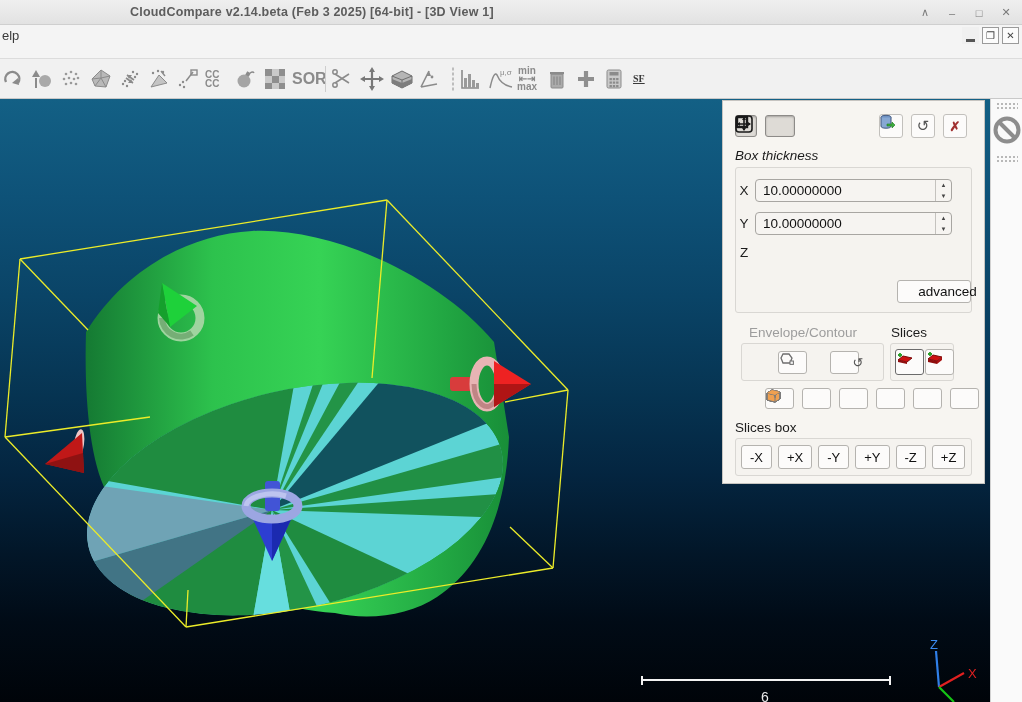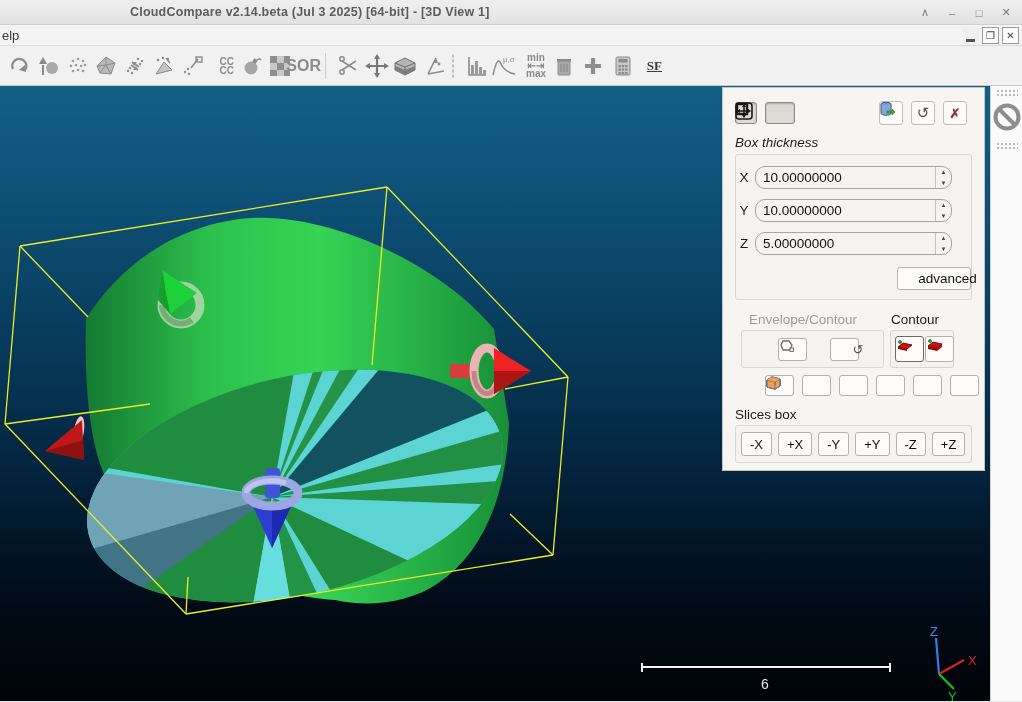--- a/index.html
+++ b/index.html
@@ -6,30 +6,30 @@
   html,body { width:1022px; height:702px; overflow:hidden; font-family:"Liberation Sans", sans-serif; background:#e8e8e8; }
   .app { position:relative; width:1022px; height:702px; }
 
   
   .titlebar { height:25px; background:linear-gradient(#efefef,#e2e2e2); display:flex; align-items:center; position:relative; border-bottom:1px solid #cfcfcf; }
   .title-text { position:absolute; left:130px; top:5px; font-size:12.5px; font-weight:bold; color:#5c5c5c; letter-spacing:.2px; }
   .win-controls { position:absolute; right:8px; top:0; height:25px; display:flex; align-items:center; gap:11px; }
   .win-btn { width:16px; height:16px; display:flex; align-items:center; justify-content:center; font-size:11px; color:#7a7a7a; cursor:default; }
 
   
-  .menubar { height:21px; background:#f4f4f4; position:relative; border-bottom:1px solid #dcdcdc; }
+  .menubar { height:34px; background:#f4f4f4; position:relative; border-bottom:1px solid #dcdcdc; }
   .menu-partial { position:absolute; left:2px; top:3px; font-size:13px; color:#3a3a3a; }
   .mdi-controls { position:absolute; right:3px; top:2px; display:flex; gap:3px; }
   .mdi-btn { width:17px; height:17px; font-size:10px; color:#444; display:flex; align-items:center; justify-content:center; background:#f0f0f0; }
   .mdi-border { border:1px solid #9a9a9a; background:#fbfbfb; }
   .mdi-min-dash { width:9px; height:3px; background:#555; margin-top:9px; }
 
   
   .toolbar { height:40px; background:#f1f1f1; border-bottom:1px solid #c9c9c9; display:flex; align-items:center; padding-left:2px; }
-  .tb-icon { width:29px; height:28px; display:flex; align-items:center; justify-content:flex-end; color:#8b8b8b; font-size:17px; flex:none; }
+  .tb-icon { width:29px; height:28px; display:flex; align-items:center; justify-content:flex-start; color:#8b8b8b; font-size:17px; flex:none; }
   .tb-icon svg { display:block; }
   .tb-text { font-size:10px; font-weight:bold; color:#8b8b8b; line-height:9px; text-align:center; }
   .tb-sep { width:2px; height:26px; border-left:1px solid #cdcdcd; margin:0 4px; flex:none; }
   .tb-sep-dots { width:6px; height:26px; margin:0 3px; flex:none;
     background-image:radial-gradient(#bdbdbd 1px, transparent 1.2px); background-size:4px 5px; background-position:center; }
 
   
   .main { position:relative; width:1022px; height:615px; }
   .viewport { position:absolute; left:0; top:0; width:990px; height:615px; cursor:crosshair;
     background:linear-gradient(180deg,#136085 0%, #0e5278 16%, #0a4467 32%, #063452 48%, #042540 61%, #021628 74%, #010b16 85%, #000307 100%); }
@@ -47,42 +47,42 @@
   .flat-btn { width:24px; height:24px; background:#fcfbfa; border:1px solid #c2c0bc; border-radius:3px; display:flex; align-items:center; justify-content:center; font-size:13px; }
   .close-x { color:#a03030; font-weight:bold; font-size:13px; }
   .reset-glyph { color:#555; font-size:15px; }
 
   .section-label { position:absolute; font-size:13.5px; color:#1c1c1c; }
   .groupbox { position:absolute; background:#f5f3ef; border:1px solid #d9d7d3; border-radius:3px; }
 
   .spin-row { position:absolute; left:10px; display:flex; align-items:center; }
   .spin-axis { width:22px; text-align:center; font-size:13.5px; color:#1c1c1c; }
   .spin-wrap { position:relative; width:197px; height:23px; }
-  .spin-wrap input { width:197px; height:23px; border:1px solid #a8a6a2; border-radius:10px; background:#f6f4f1; font-family:"Liberation Sans",sans-serif; font-size:13.5px; color:#111; padding-left:7px; }
+  .spin-wrap input { width:197px; height:23px; border:1px solid #a8a6a2; border-radius:4px; background:#f6f4f1; font-family:"Liberation Sans",sans-serif; font-size:13.5px; color:#111; padding-left:7px; }
   .spin-btns { position:absolute; right:1px; top:1px; width:16px; height:21px; border-left:1px solid #c4c2be; display:flex; flex-direction:column; }
   .spin-btns div { flex:1; display:flex; align-items:center; justify-content:center; font-size:6px; color:#444; }
 
   .btn { background:#fcfbfa; border:1px solid #b5b3af; border-radius:3px; color:#111; display:flex; align-items:center; justify-content:center; font-family:"Liberation Sans",sans-serif;padding-left:27px; }
   .advanced-btn { position:absolute; right:13px; bottom:8px; width:74px; height:23px; font-size:13.5px; }
 
   .disabled-label { color:#9d9d9d; }
   .mini-btn { width:24px; height:23px; }
   .slice-btn { width:26px; height:26px; }
   .cube-row { position:absolute; left:42px; top:287px; display:flex; gap:8px; }
   .cube-btn { width:23px; height:21px; }
   .shift-row { position:absolute; left:18px; top:344px; display:flex; gap:6px; }
   .shift-btn { height:24px; font-size:13px; padding:0 8px; min-width:27px; }
 </style>
 </head>
 <body>
 
 <div class="app">
 
   <div class="titlebar">
-    <div class="title-text">CloudCompare v2.14.beta (Jul  3 2025) [64-bit] - [3D View 1]</div>
+    <div class="title-text">CloudCompare v2.14.beta (Feb  3 2025) [64-bit] - [3D View 1]</div>
     <div class="win-controls">
       <div class="win-btn">∧</div>
       <div class="win-btn">–</div>
       <div class="win-btn">□</div>
       <div class="win-btn">✕</div>
     </div>
   </div>
 
   <div class="menubar">
     <div class="menu-partial">elp</div>
@@ -269,21 +269,21 @@
             <rect x="5.5" y="13.5" width="2.4" height="2.2"></rect>
             <rect x="8.8" y="13.5" width="2.4" height="2.2"></rect>
             <rect x="12.1" y="13.5" width="2.4" height="2.2"></rect>
             <rect x="5.5" y="17" width="2.4" height="2.2"></rect>
             <rect x="8.8" y="17" width="2.4" height="2.2"></rect>
             <rect x="12.1" y="17" width="2.4" height="2.2"></rect>
           </g>
         </svg>
     </div>
     <div class="tb-icon">
-      <div class="tb-text" style="font-size:13px; color:#3a3a3a; font-family:'Liberation Serif',serif; text-decoration:underline;">SF</div>
+      <div class="tb-text" style="font-size:10px; color:#3a3a3a; font-family:'Liberation Serif',serif; text-decoration:underline;">SF</div>
     </div>
   </div>
 
   <div class="main">
 
     <div class="viewport">
       <svg width="990" height="615" viewBox="0 0 990 615">
         <defs>
           <linearGradient id="cylGrad" x1="86" y1="0" x2="510" y2="0" gradientUnits="userSpaceOnUse">
             <stop offset="0" stop-color="#157a33"></stop>
@@ -436,32 +436,25 @@
           <div class="spin-wrap">
             <input readonly="" value="10.00000000" style="">
             <div class="spin-btns">
                 <div>▲</div>
                 <div>▼</div>
               </div>
           </div>
         </div>
         <div class="spin-row" style="top:144px;">
           <div class="spin-axis">Z</div>
-          <div class="spin-wrap">
-            <input readonly="" value="5.00000000" style="">
-            <div class="spin-btns">
-                <div>▲</div>
-                <div>▼</div>
-              </div>
-          </div>
         </div>
         <button class="btn advanced-btn" style="top:179px; bottom:auto;">advanced</button>
 
         <div class="section-label disabled-label" style="left:26px; top:224px;">Envelope/Contour</div>
-        <div class="section-label" style="left:168px; top:224px;">Contour</div>
+        <div class="section-label" style="left:168px; top:224px;">Slices</div>
 
         <div class="groupbox" style="left:18px; top:242px; width:143px; height:38px;">
           <button class="btn mini-btn" style="position:absolute; left:36px; top:7px;">
             <svg width="16" height="14" viewBox="0 0 16 14">
                 <path d="M4 2 L10 2 L13 6 L11 11 L4 11 L2 6 Z" fill="none" stroke="#6e6e6e" stroke-width="1.3"></path>
                 <rect x="11" y="9" width="3.4" height="3.4" fill="#f2f2f2" stroke="#6e6e6e"></rect>
               </svg>
           </button>
           <button class="btn mini-btn" style="position:absolute; left:88px; top:7px;">
             <span style="font-size:13px; color:#555;">↺</span>

